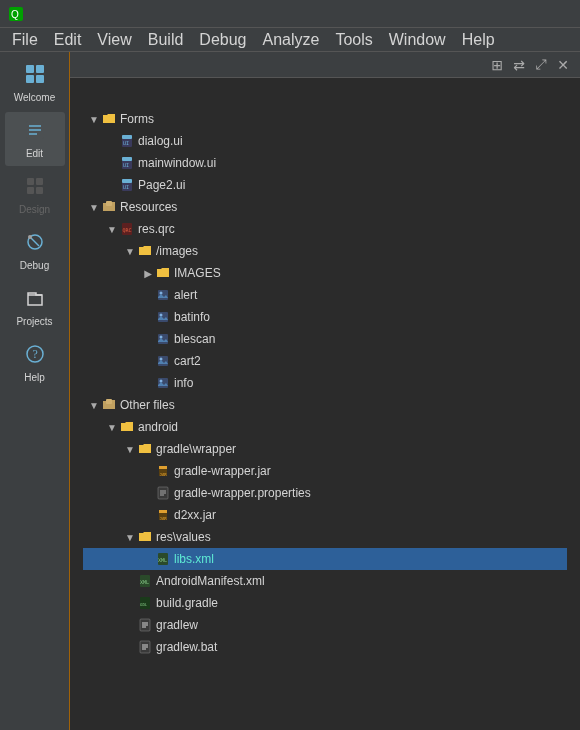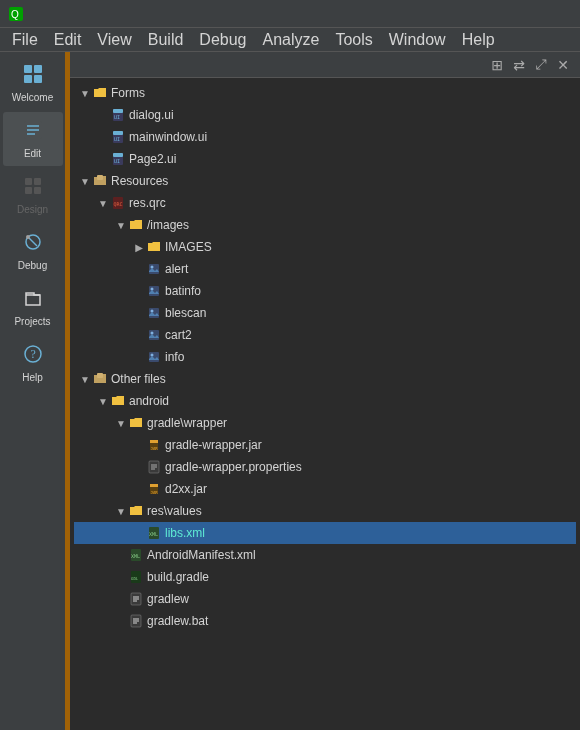--- a/index.html
+++ b/index.html
@@ -54,21 +54,21 @@
     
     .main-layout {
       display: flex;
       height: calc(730px - 52px);
     }
 
     
     .sidebar {
       width: 70px;
       background: #3c3f41;
-      border-right: 5px solid #a16207;
+      border-right: 1px solid #a16207;
       display: flex;
       flex-direction: column;
       align-items: center;
       padding-top: 4px;
     }
     .sidebar-btn {
       width: 60px;
       height: 54px;
       display: flex;
       flex-direction: column;
@@ -128,21 +128,22 @@
       display: flex;
       align-items: center;
       justify-content: center;
       cursor: pointer;
       color: #aaa;
       font-size: 14px;
     }
 
     
     .tree-view {
-      padding: 4px 4px;
+      padding: 4px 13px;
+      margin-top: 26px;
     }
     .tree-item {
       display: flex;
       align-items: center;
       height: 22px;
       padding-right: 4px;
       cursor: pointer;
       white-space: nowrap;
     }
     .tree-item.selected {

